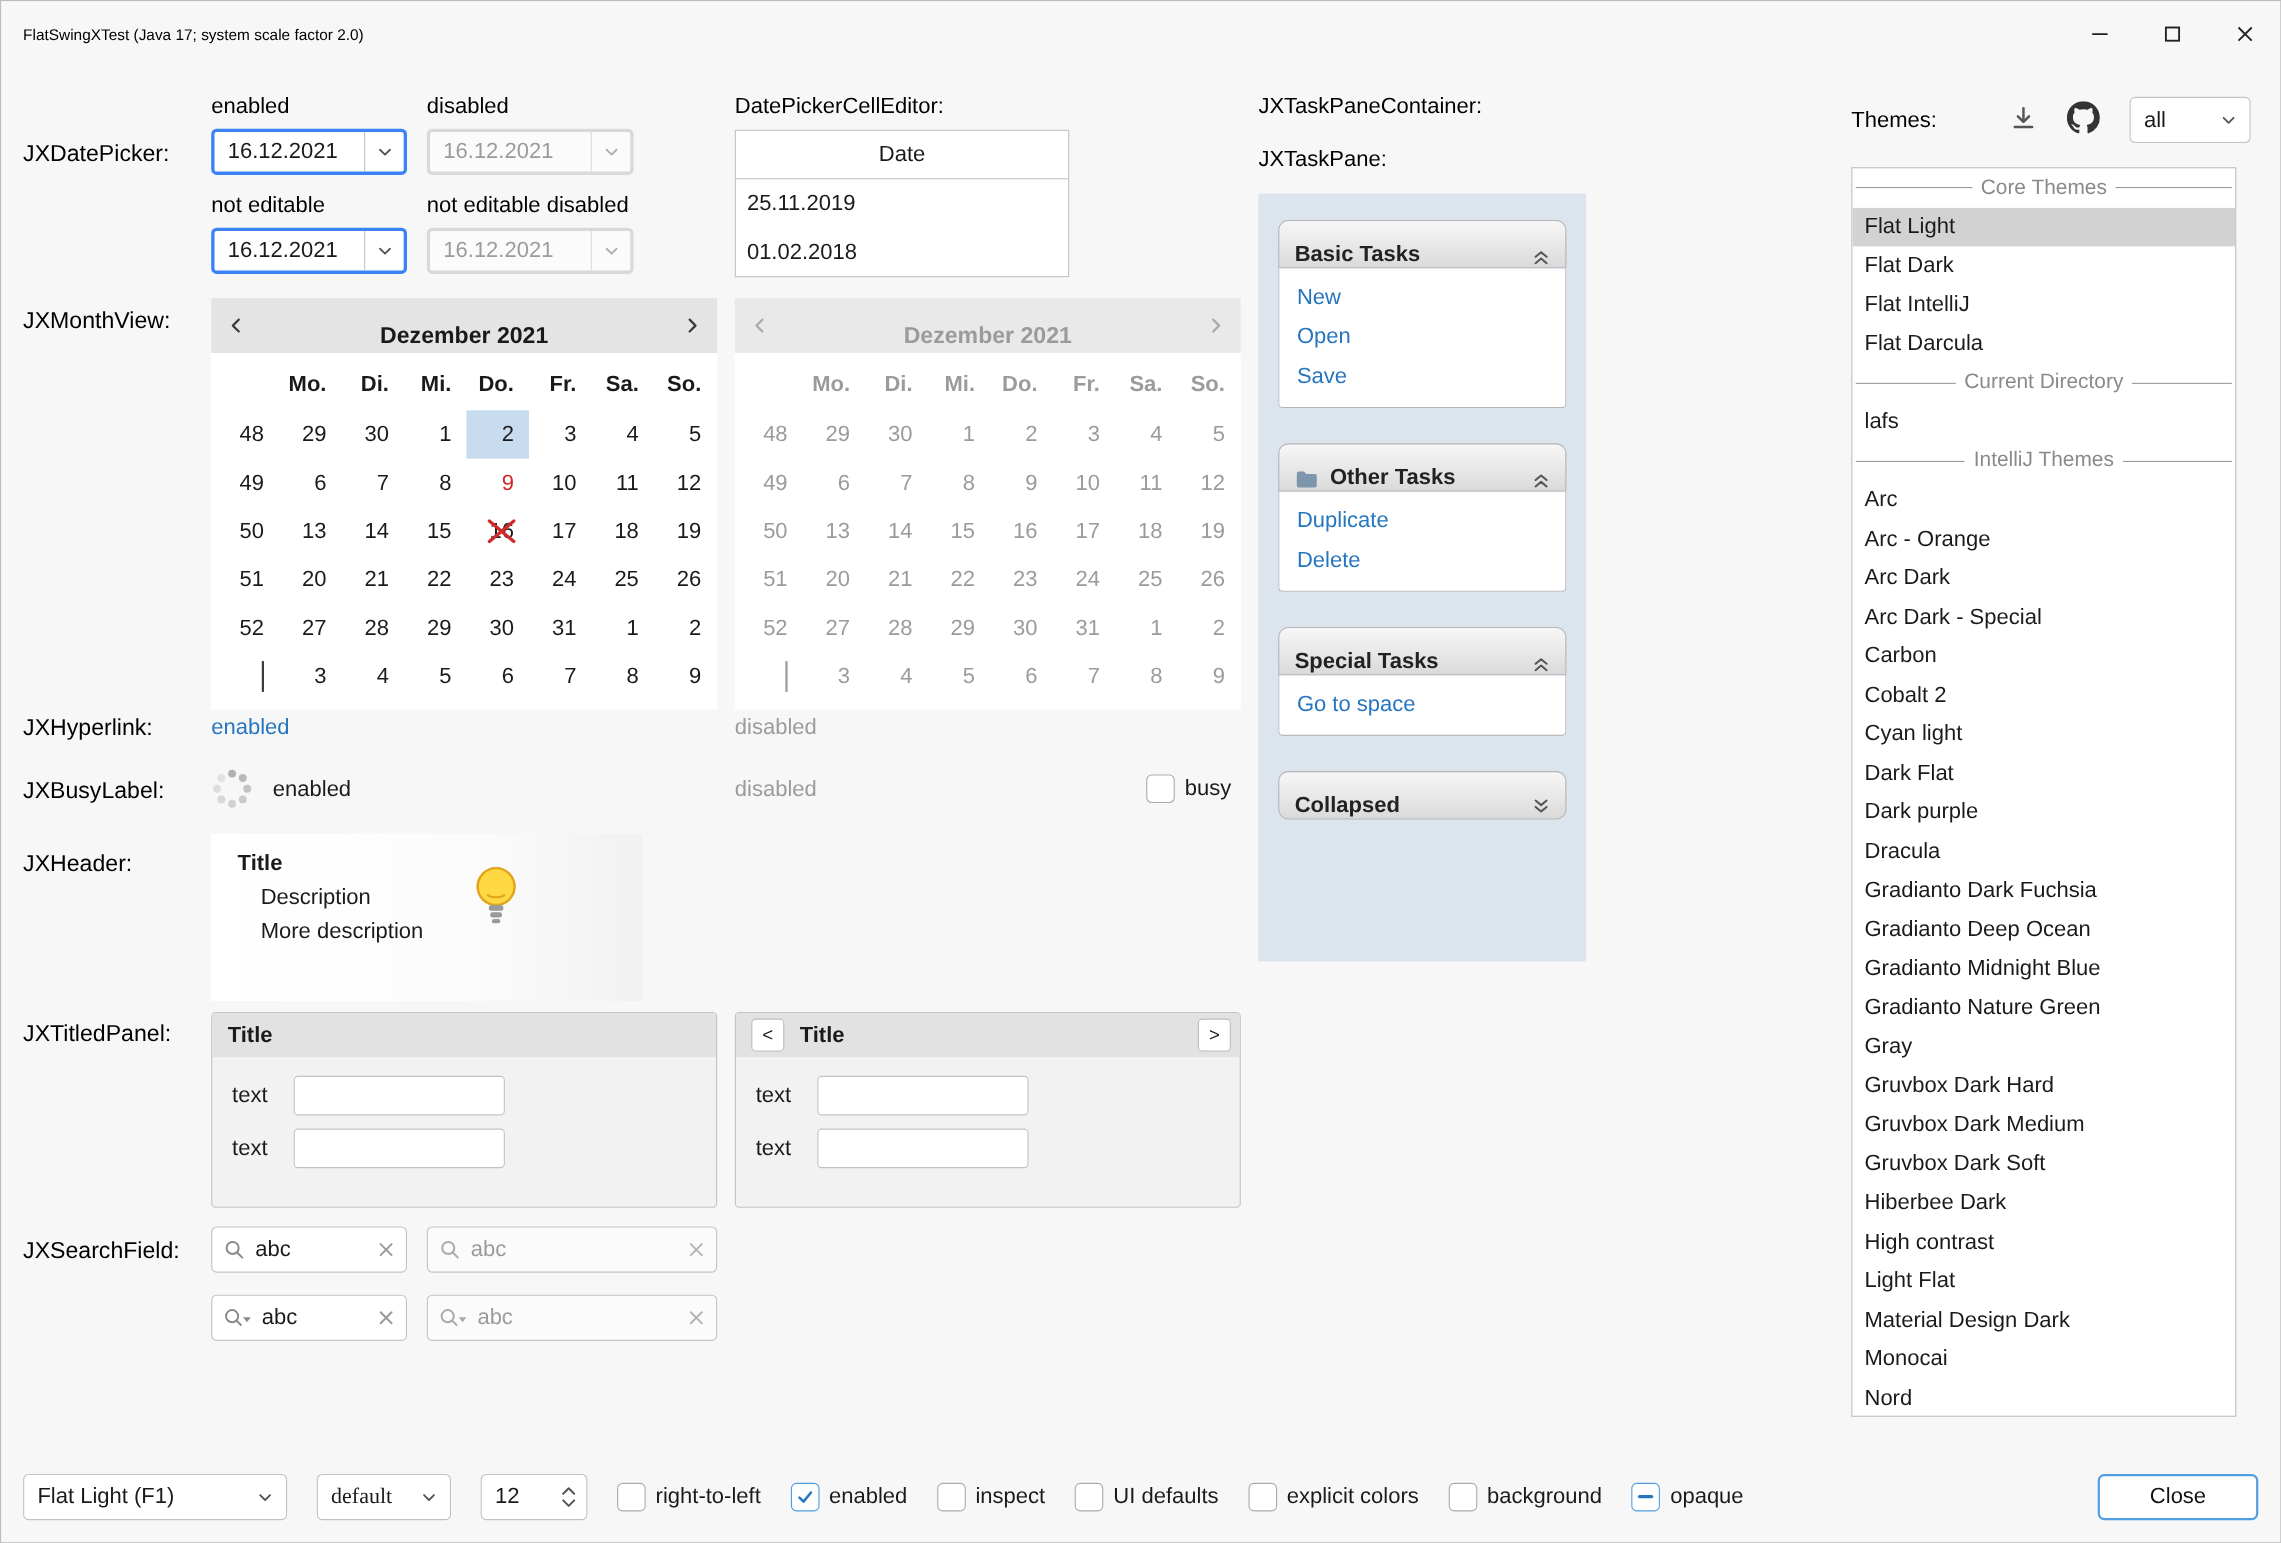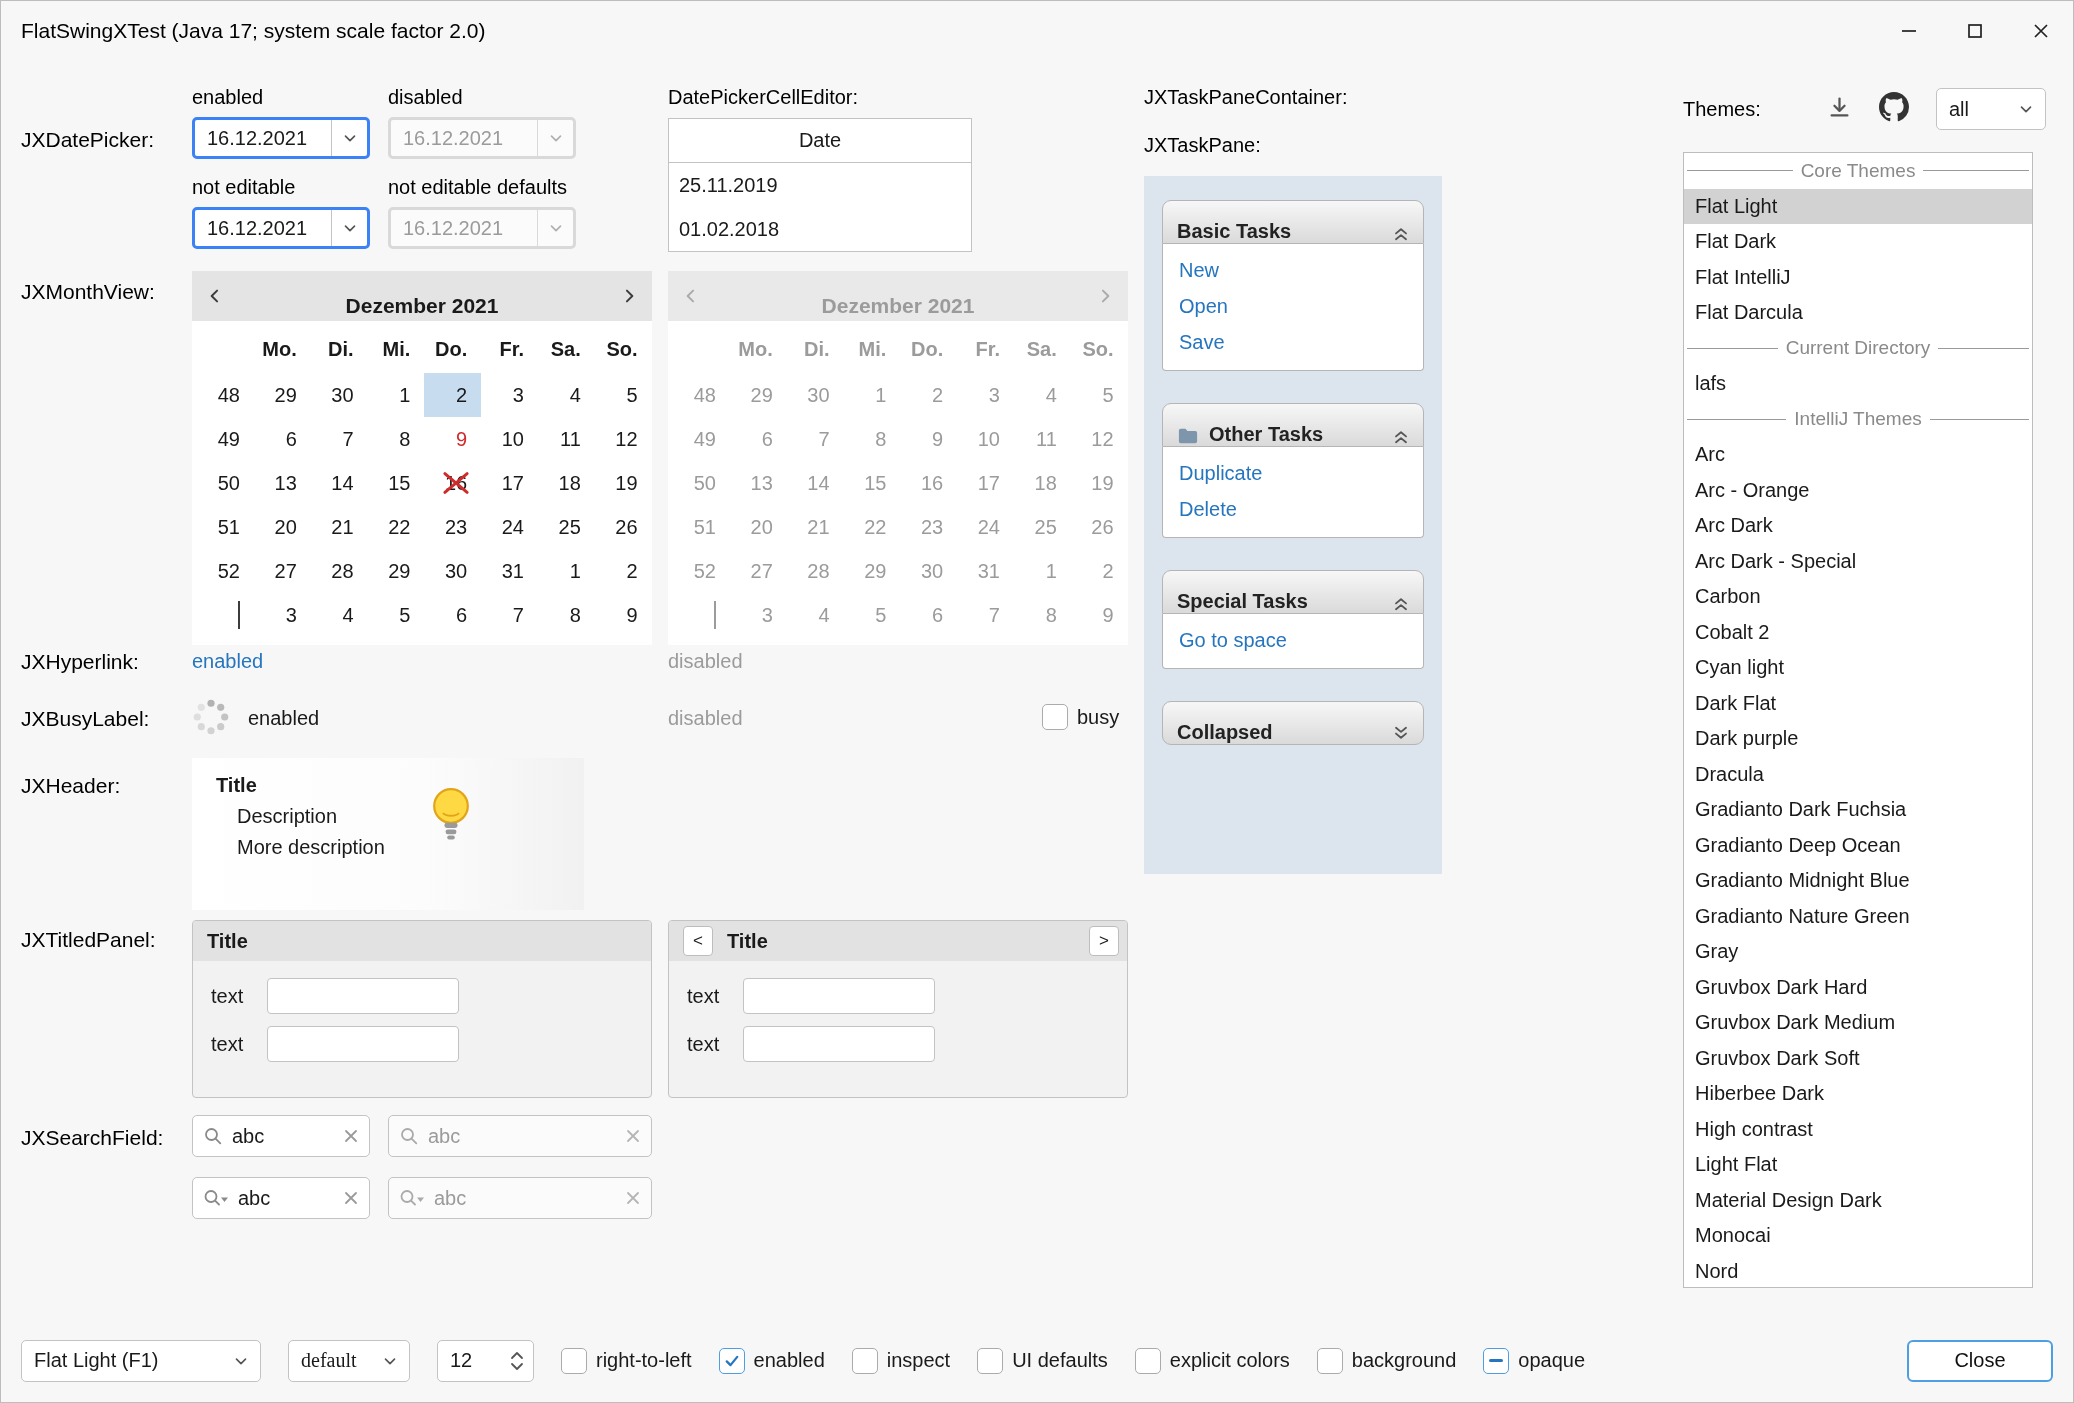--- a/index.html
+++ b/index.html
@@ -4,21 +4,21 @@
 <style>
   *{margin:0;padding:0;box-sizing:border-box;}
   html,body{width:2074px;height:1403px;overflow:hidden;}
   body{font-family:"Liberation Sans","DejaVu Sans",sans-serif;font-size:20px;color:#1a1a1a;background:#f7f7f7;position:relative;}
   body::after{content:"";position:absolute;inset:0;border:1px solid #bdbdbd;pointer-events:none;}
   svg{display:block;}
   .abs{position:absolute;}
 
   
   .titlebar{position:absolute;left:0;top:0;right:0;height:62px;display:flex;align-items:center;background:#f7f7f7;}
-  .titlebar .title{padding-left:21px;font-size:21px;color:#000;}
+  .titlebar .title{padding-left:21px;font-size:14px;color:#000;}
   .win-controls{margin-left:auto;display:flex;height:100%;}
   .win-btn{width:66px;height:100%;display:flex;align-items:center;justify-content:center;}
 
   
   .content{position:absolute;left:0;top:62px;right:0;bottom:85px;}
   .seclabel{position:absolute;left:21px;font-size:21px;color:#000;white-space:nowrap;}
   .caption{position:absolute;font-size:20px;color:#000;white-space:nowrap;}
 
   
   .datefield{position:absolute;height:42px;background:#fff;border:3px solid #3b82f6;border-radius:5px;display:flex;align-items:center;overflow:hidden;}
@@ -143,21 +143,21 @@
   <div class="seclabel" style="top:588px">JXHyperlink:</div>
   <div class="seclabel" style="top:645px">JXBusyLabel:</div>
   <div class="seclabel" style="top:712px">JXHeader:</div>
   <div class="seclabel" style="top:866px">JXTitledPanel:</div>
   <div class="seclabel" style="top:1064px">JXSearchField:</div>
 
   <div class="caption" style="left:192px;top:24px">enabled</div>
   <div class="caption" style="left:388px;top:24px">disabled</div>
   <div class="caption" style="left:668px;top:24px">DatePickerCellEditor:</div>
   <div class="caption" style="left:192px;top:114px">not editable</div>
-  <div class="caption" style="left:388px;top:114px">not editable defaults</div>
+  <div class="caption" style="left:388px;top:114px">not editable disabled</div>
   <div class="caption" style="left:1144px;top:24px">JXTaskPaneContainer:</div>
   <div class="caption" style="left:1144px;top:72px">JXTaskPane:</div>
   <div class="caption" style="left:1683px;top:36px">Themes:</div>
 
   <div class="datefield" style="left:192px;top:55px;width:178px">
     <span class="df-text">16.12.2021</span>
     <span class="df-btn">
         <svg width="18" height="18" viewBox="0 0 24 24">
           <path d="M6 9.5l6 6 6-6" fill="none" stroke="currentColor" stroke-width="2.2" stroke-linecap="round" stroke-linejoin="round"></path>
         </svg>

